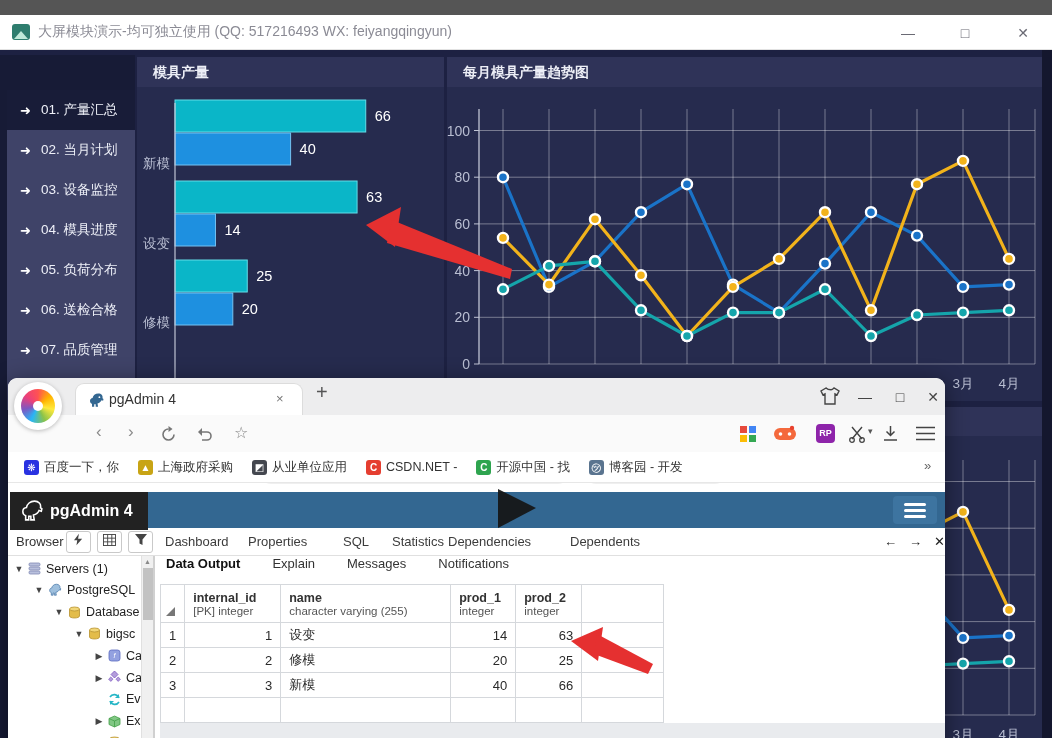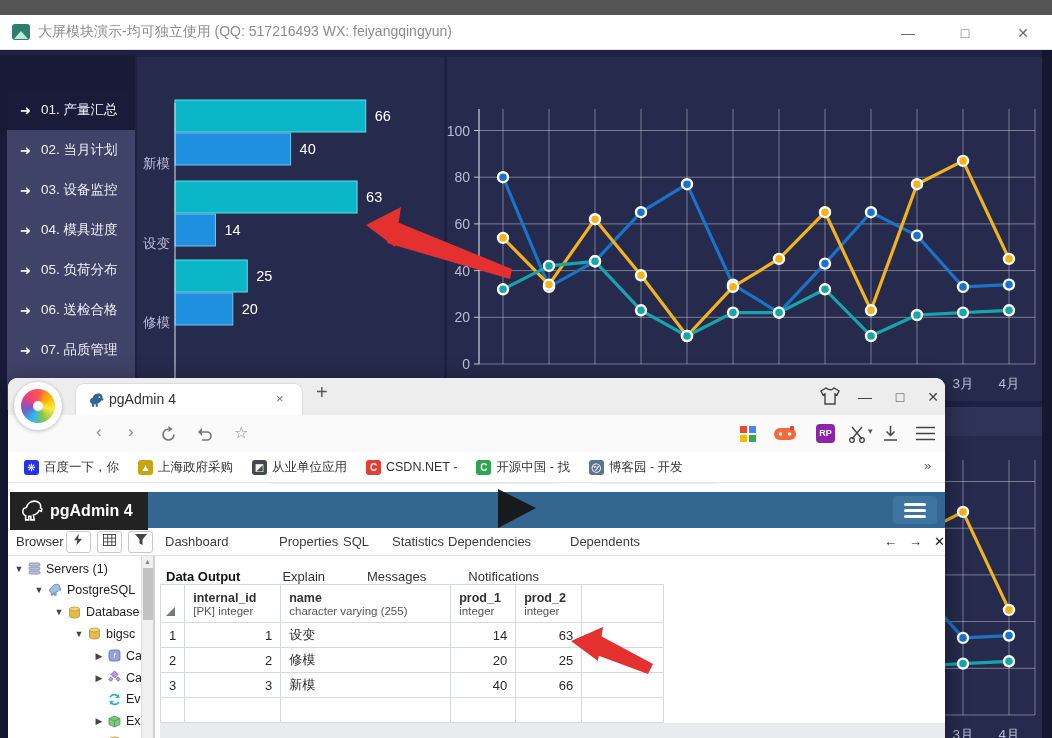--- a/index.html
+++ b/index.html
@@ -52,21 +52,21 @@
   .pg-tabrow { left:0; top:150px; width:937px; height:28px; background:#fff; border-bottom:1px solid #e0e0e0;padding-left:44px; }
   .pg-tab { position:absolute; top:0; font-size:13px; color:#3c3c3c; line-height:28px; }
   .pg-tab.active { color:#1e4b66; border-bottom:3px solid #2c76b8; }
   .browser-label { left:8px; top:150px; width:50px; font-size:13px; color:#333; line-height:28px; overflow:hidden; white-space:nowrap; }
   .mini-btn { top:153px; width:25px; height:22px; border:1px solid #c9c9c9; border-radius:3px; background:#fff; text-align:center; line-height:20px; font-size:12px; color:#444; }
   .treepanel { left:0; top:178px; width:147px; height:197px; background:#fff; border-right:2px solid #d0d0d0; overflow:hidden; }
   .tree-row { position:absolute; height:21px; display:flex; align-items:center; font-size:12.5px; color:#222; white-space:nowrap; }
   .chev { width:14px; font-size:9px; color:#444; text-align:center; }
   .tree-scroll { left:133px; top:178px; width:12px; height:197px; background:#f0f0f0; border-left:1px solid #e0e0e0; }
   .tree-thumb { position:absolute; left:1px; top:12px; width:10px; height:52px; background:#c2c2c2; }
-  .restabs { left:149px; top:178px; width:788px; height:28px; background:#fff; display:flex; gap:42px; padding-left:9px; align-items:flex-end; }
+  .restabs { left:149px; top:178px; width:788px; height:28px; background:#fff; display:flex; gap:32px; padding-left:9px; align-items:flex-start; }
   .restab { font-size:13px; color:#333; }
   .restab.active { font-weight:bold; color:#111; }
   .grid-wrap { left:152px; top:206px; }
   table.pgrid { border-collapse:collapse; background:#fff; font-size:13px; color:#2a2a2a; }
   table.pgrid th, table.pgrid td { border:1px solid #d5d8dc; padding:0 8px; height:25px; background:#fff; }
   table.pgrid th { height:38px; text-align:left; vertical-align:middle; font-weight:normal; }
   .colname { font-weight:bold; font-size:12.5px; color:#333; }
   .coltype { font-size:11.5px; color:#555; }
   .rownum { width:24px; background:#fff; }
   .corner { width:24px; background:#f2f2f2; position:relative; }
@@ -118,20 +118,21 @@
           <span class="side-arrow">➜</span>
           <span>07. 品质管理</span>
         </div>
         <div class="abs side-item" style="top: 315px;">
           <span class="side-arrow">➜</span>
           <span>08. 物料管理</span>
         </div>
       </div>
 
     <div class="abs panel" style="left:137px; top:7px; width:307px; height:344px;">
+      <div class="panel-head">模具产量</div>
       <svg class="abs" id="barChart" style="left:0; top:30px;" width="307" height="314">
           <text class="chart-text" x="33" y="81" font-size="13.5" text-anchor="end">新模</text>
           <rect x="38" y="13" width="190.74" height="32" fill="#0ab6c8" stroke="#63dde8" stroke-width="1"></rect>
           <text x="237.74" y="34" font-size="14.5" fill="#fff">66</text>
           <rect x="38" y="46" width="115.60000000000001" height="32" fill="#1e90e0" stroke="#74c2f2" stroke-width="1"></rect>
           <text x="162.60000000000002" y="67" font-size="14.5" fill="#fff">40</text>
           <text class="chart-text" x="33" y="161" font-size="13.5" text-anchor="end">设变</text>
           <rect x="38" y="94" width="182.07000000000002" height="32" fill="#0ab6c8" stroke="#63dde8" stroke-width="1"></rect>
           <text x="229.07000000000002" y="115" font-size="14.5" fill="#fff">63</text>
           <rect x="38" y="127" width="40.46" height="32" fill="#1e90e0" stroke="#74c2f2" stroke-width="1"></rect>
@@ -139,20 +140,21 @@
           <text class="chart-text" x="33" y="240" font-size="13.5" text-anchor="end">修模</text>
           <rect x="38" y="173" width="72.25" height="32" fill="#0ab6c8" stroke="#63dde8" stroke-width="1"></rect>
           <text x="119.25" y="194" font-size="14.5" fill="#fff">25</text>
           <rect x="38" y="206" width="57.800000000000004" height="32" fill="#1e90e0" stroke="#74c2f2" stroke-width="1"></rect>
           <text x="104.80000000000001" y="227" font-size="14.5" fill="#fff">20</text>
           <line x1="38" y1="16" x2="38" y2="314" stroke="#c0c4d4" stroke-width="1.2"></line>
         </svg>
     </div>
 
     <div class="abs panel" style="left:447px; top:7px; width:595px; height:344px;">
+      <div class="panel-head">每月模具产量趋势图</div>
       <svg class="abs" id="lineChartTop" style="left:0; top:30px;" width="595" height="314">
           <line x1="32" y1="277" x2="588" y2="277" stroke="rgba(255,255,255,.38)" stroke-width="1"></line>
           <line x1="32" y1="230.3" x2="588" y2="230.3" stroke="rgba(255,255,255,.38)" stroke-width="1"></line>
           <line x1="32" y1="183.6" x2="588" y2="183.6" stroke="rgba(255,255,255,.38)" stroke-width="1"></line>
           <line x1="32" y1="136.9" x2="588" y2="136.9" stroke="rgba(255,255,255,.38)" stroke-width="1"></line>
           <line x1="32" y1="90.19999999999999" x2="588" y2="90.19999999999999" stroke="rgba(255,255,255,.38)" stroke-width="1"></line>
           <line x1="32" y1="43.5" x2="588" y2="43.5" stroke="rgba(255,255,255,.38)" stroke-width="1"></line>
           <line x1="56" y1="22" x2="56" y2="277" stroke="rgba(255,255,255,.38)" stroke-width="1"></line>
           <line x1="102" y1="22" x2="102" y2="277" stroke="rgba(255,255,255,.38)" stroke-width="1"></line>
           <line x1="148" y1="22" x2="148" y2="277" stroke="rgba(255,255,255,.38)" stroke-width="1"></line>
@@ -426,21 +428,21 @@
     </div>
     <div class="pg-abs pg-blue-bar"></div>
     <div class="pg-abs hamburger">
         <div></div>
         <div></div>
         <div></div>
       </div>
 
     <div class="pg-abs pg-tabrow" id="pgTabrow">
         <div class="pg-tab" style="left: 157px;">Dashboard</div>
-        <div class="pg-tab" style="left: 271px;">Properties</div>
+        <div class="pg-tab" style="left: 240px;">Properties</div>
         <div class="pg-tab" style="left: 335px;">SQL</div>
         <div class="pg-tab" style="left: 384px;">Statistics</div>
         <div class="pg-tab" style="left: 440px;">Dependencies</div>
         <div class="pg-tab" style="left: 562px;">Dependents</div>
         <div class="pg-tab" style="left: 876px; font-weight: bold; color: rgb(34, 34, 34);">←</div>
         <div class="pg-tab" style="left: 901px; font-weight: bold; color: rgb(34, 34, 34);">→</div>
         <div class="pg-tab" style="left: 926px; font-weight: bold; color: rgb(34, 34, 34);">✕</div>
       </div>
     <div class="pg-abs browser-label">Browser</div>
     <div class="pg-abs mini-btn" style="left:58px">

